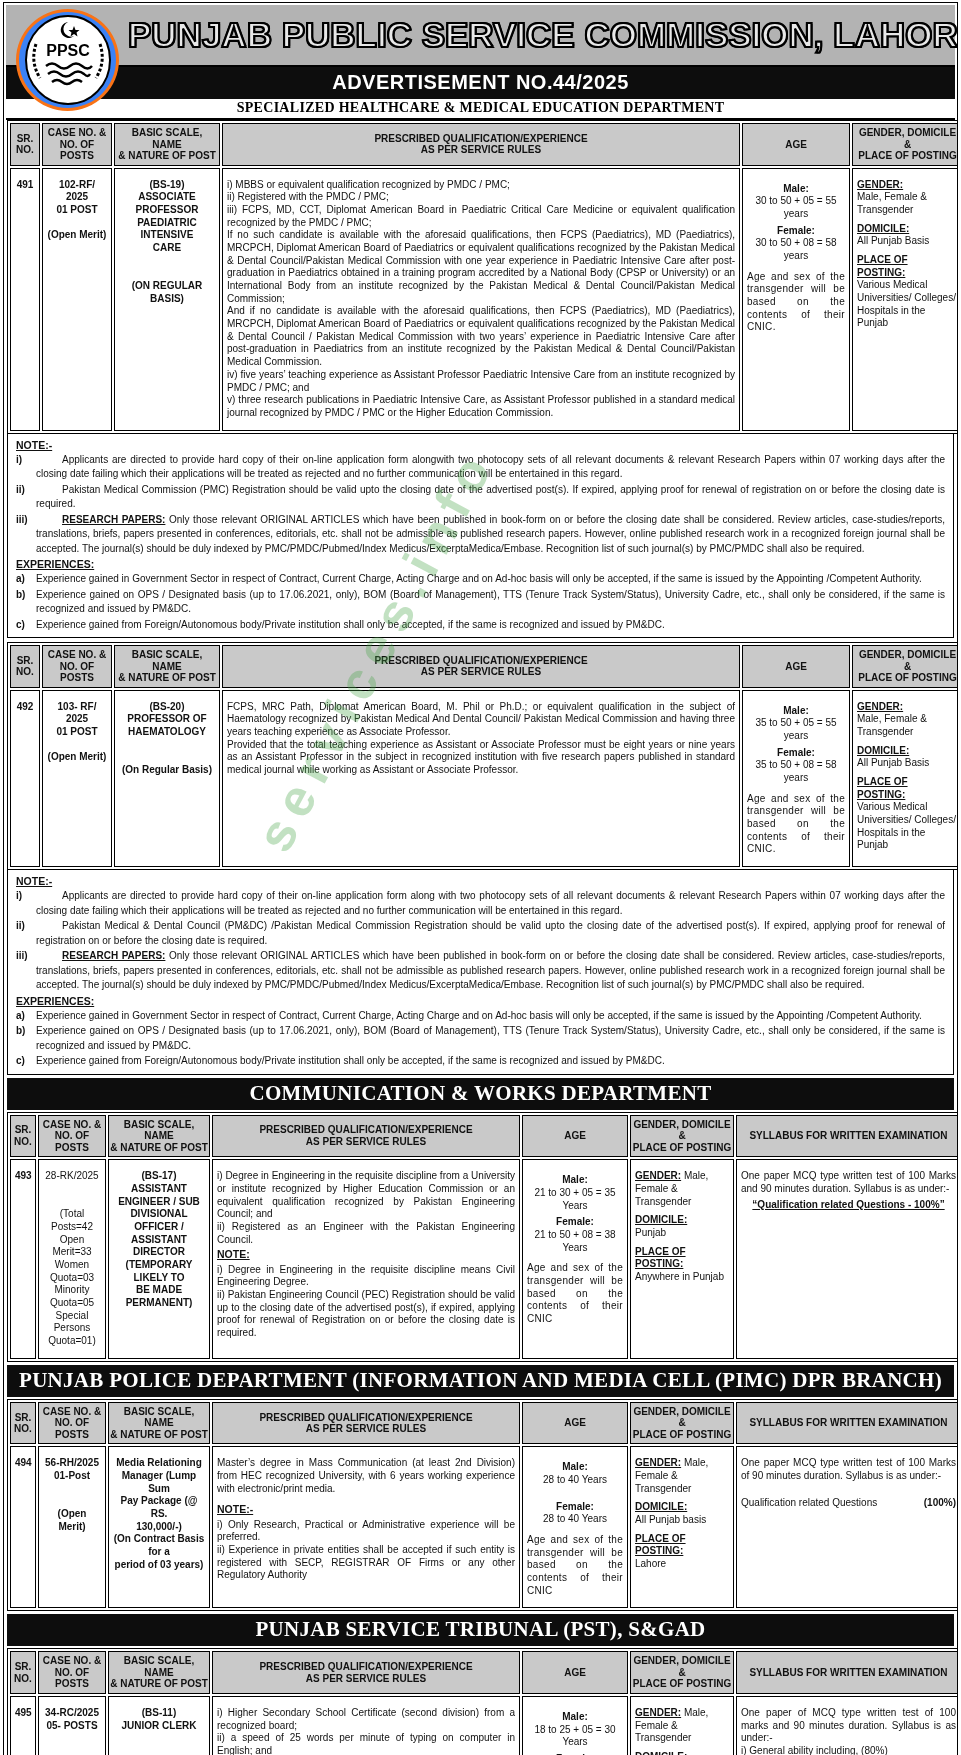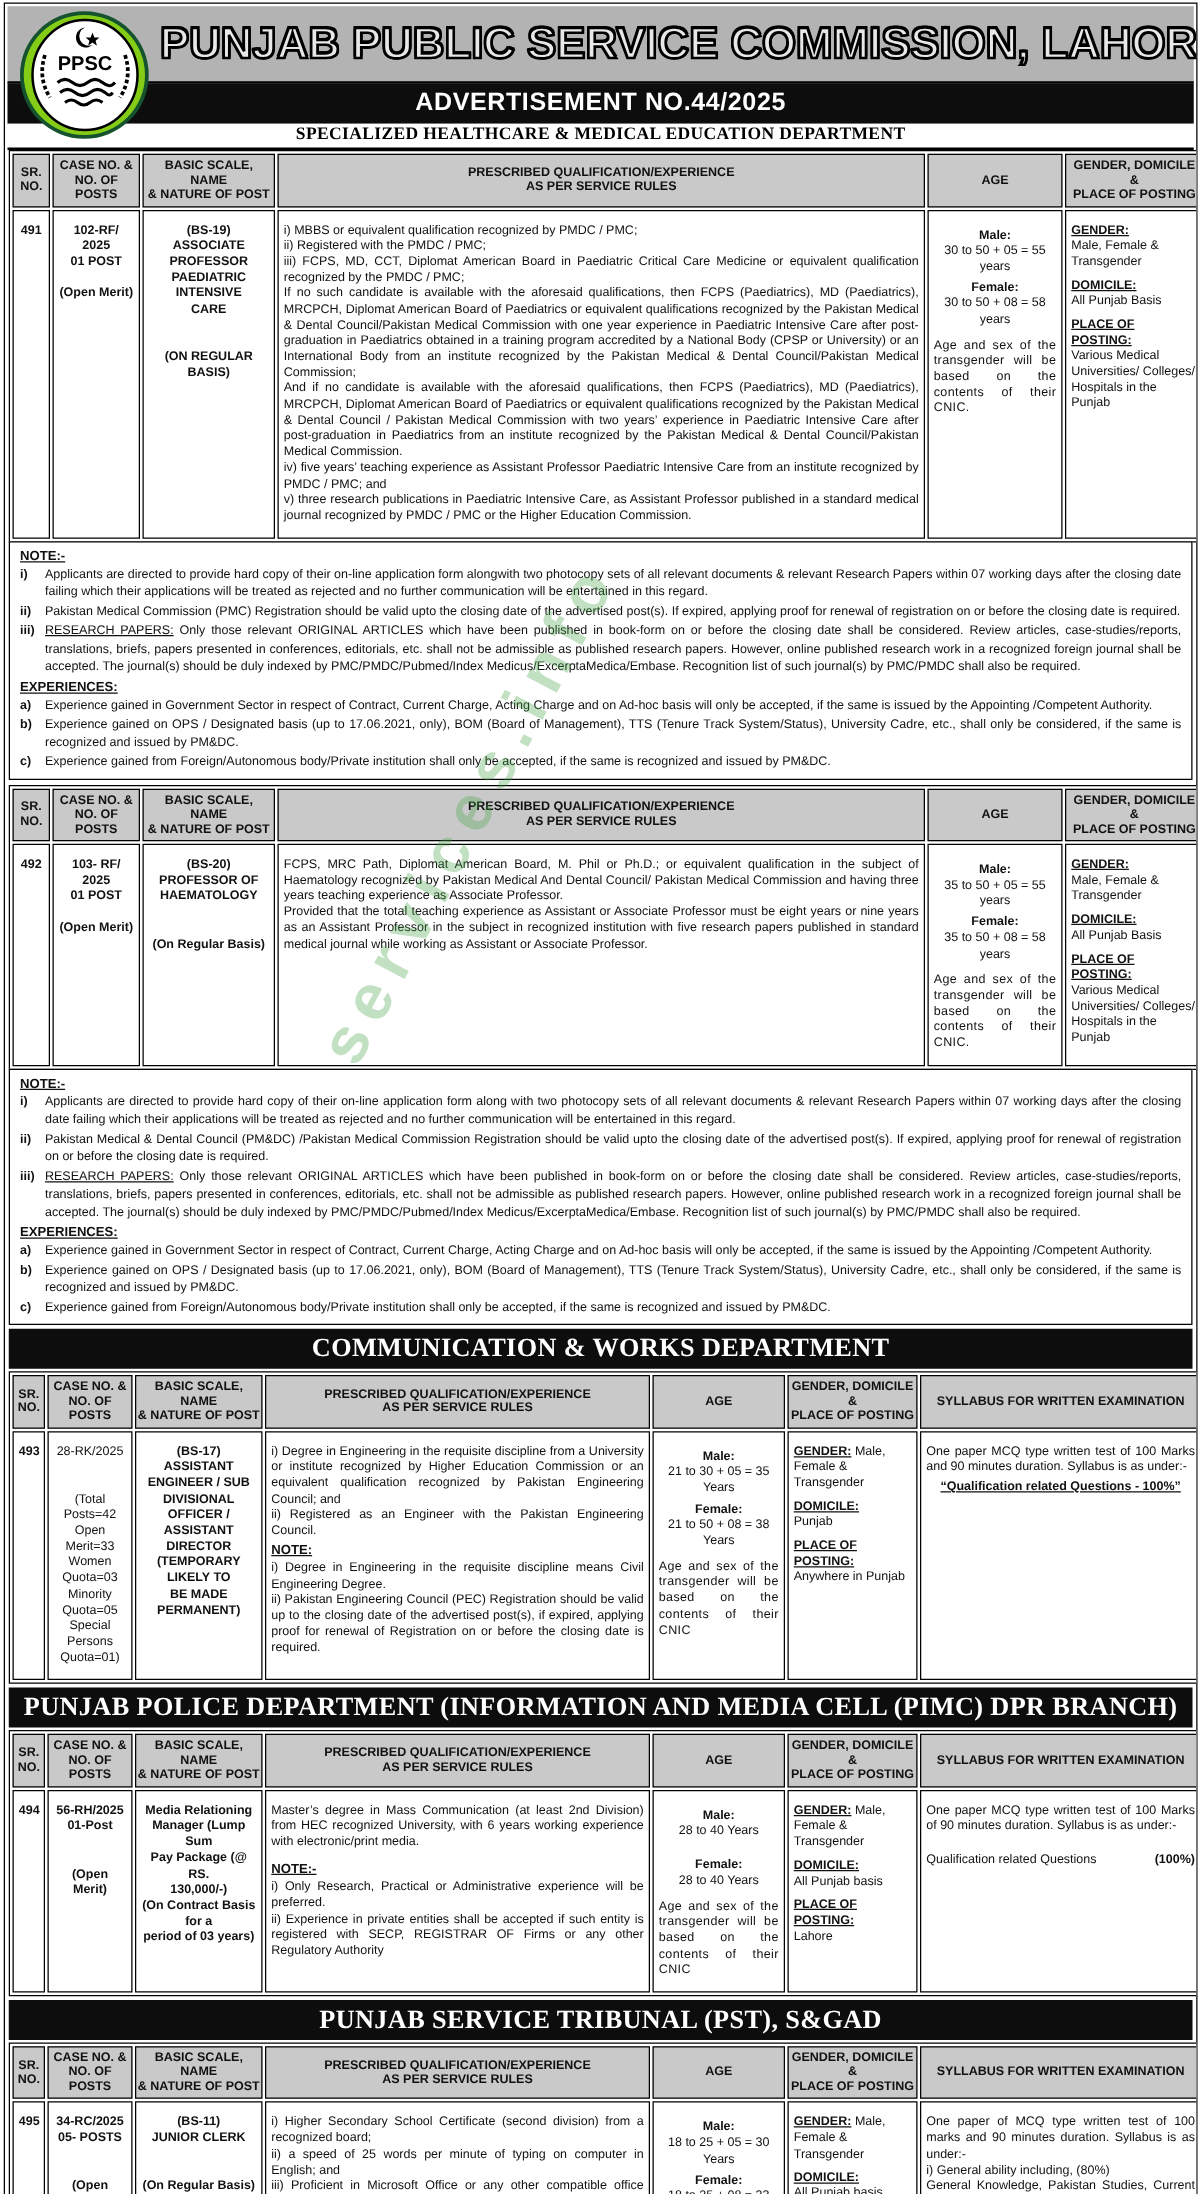--- a/index.html
+++ b/index.html
@@ -19,21 +19,21 @@
     text-shadow: 1px 1px 0 #000, -1px -1px 0 #000, 1px -1px 0 #000, -1px 1px 0 #000;
     white-space: nowrap;
   }
   .band-black { background:#0d0d0d; color:#fff; text-align:center; font-size: 20px; font-weight: bold; padding: 4px 0 5px 0; letter-spacing: .5px; }
   .dept-white {
     background:#fff; color:#000; text-align:center; font-family:"Liberation Serif", serif;
     font-weight: bold; font-size: 14px; padding: 1px 0 2px 0; border-bottom: 2.5px solid #000; letter-spacing:.3px;
   }
   .logo-wrap {
     position: absolute; left: 10px; top: 4px; width: 103px; height: 102px; z-index: 6;
-    background: #84cc16; border: 3px solid #14532d; border-radius: 50%;
+    background: #3b82f6; border: 3px solid #f97316; border-radius: 50%;
     display:flex; align-items:center; justify-content:center;
   }
   .dept-black {
     background:#0d0d0d; color:#fff; text-align:center; font-family:"Liberation Serif", serif;
     font-weight:bold; font-size:21px; padding: 3px 0 4px 0; margin: 3px 1px 2px 1px; letter-spacing:.3px;
   }
 
   
   table.jobs {
     width: calc(100% - 2px); margin: 0 1px; border-collapse: separate; border-spacing: 2px;
@@ -55,21 +55,21 @@
   .gd-lbl.first { margin-top: 0; }
   .gd-inline { font-weight: bold; text-decoration: underline; }
 
   
   .notes {
     margin: -1px 1px 0 1px; border: 1.8px solid #000; padding: 3px 8px 4px 8px; background:#fff;
   }
   .note-title { font-weight: bold; text-decoration: underline; font-size: 10.5px; margin: 2px 0; }
   .note-item { display: flex; gap: 5px; font-size: 10px; line-height: 1.45; text-align: justify; margin: 1px 0; }
   .ni-num { font-weight: bold; min-width: 15px; flex: none; }
-  .ni-lead { font-weight: normal; text-decoration: underline; }
+  .ni-lead { font-weight: bold; text-decoration: underline; margin-left: 26px; }
 
   
   .syl-main { font-weight: bold; text-decoration: underline; text-align: center; margin-top: 3px; }
   .syl-row { display:flex; justify-content: space-between; margin-top: 14px; }
   .syl-pct { font-weight: bold; }
 
   
   .watermark {
     position: absolute; left: 240px; top: 830px; z-index: 50; pointer-events: none;
     transform: rotate(-62deg); transform-origin: left top;

